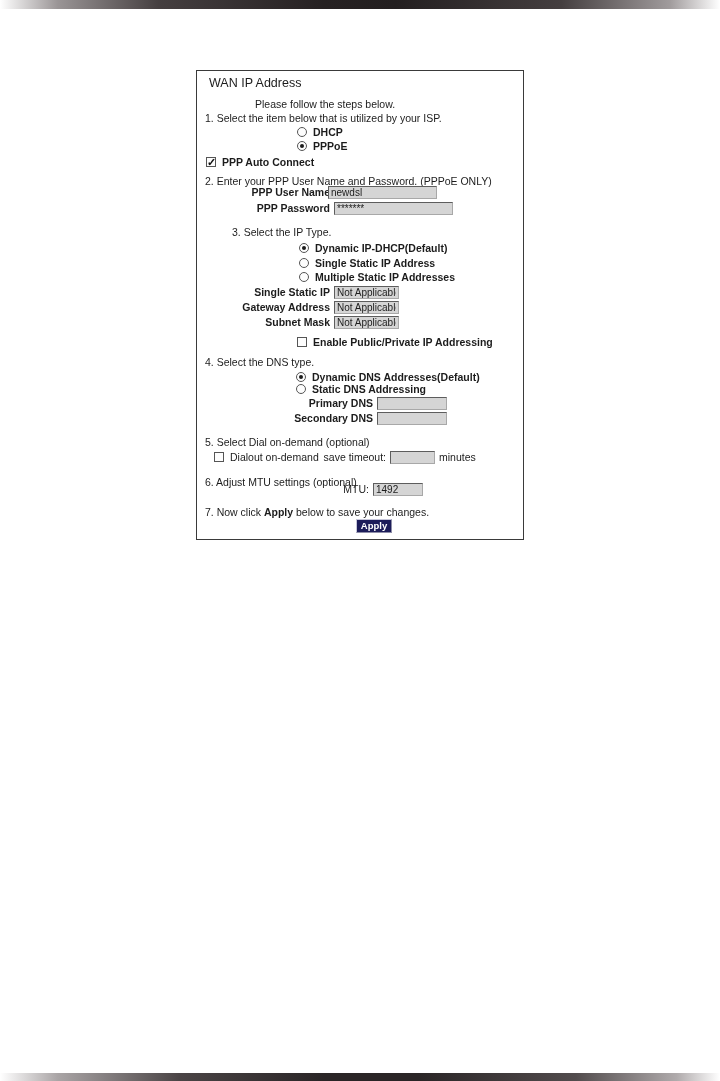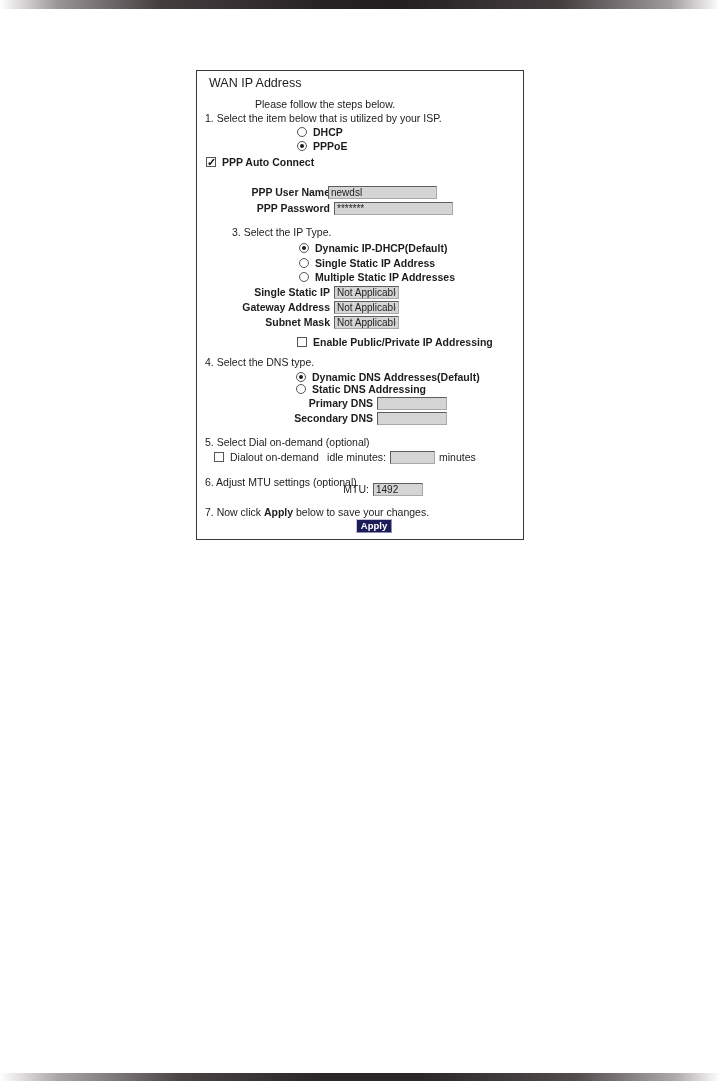--- a/index.html
+++ b/index.html
@@ -52,20 +52,21 @@
     <span class="radio"></span><span class="ctl-label blabel">DHCP</span>
   </div>
   <div class="row" style="left:100px; top:69px;">
     <span class="radio on"></span><span class="ctl-label blabel">PPPoE</span>
   </div>
 
   <div class="row" style="left:9px; top:85px;">
     <span class="check on"></span><span class="ctl-label blabel">PPP Auto Connect</span>
   </div>
 
+  <div class="row heading" style="left:8px; top:104px;">2. Enter your PPP User Name and Password. (PPPoE ONLY)</div>
 
   <div class="row" style="left:0; top:115px; width:328px;">
     <span class="rlabel" style="left:0; width:133px;">PPP User Name</span>
     <input class="field" style="left: 131px; width: 109px;" value="newdsl">
   </div>
   <div class="row" style="left:0; top:131px; width:328px;">
     <span class="rlabel" style="left:0; width:133px;">PPP Password</span>
     <input class="field" style="left: 137px; width: 119px;" value="*******">
   </div>
 
@@ -115,21 +116,21 @@
     <span class="rlabel" style="left:0; width:176px;">Secondary DNS</span>
     <input class="field" style="left: 180px; width: 70px;" value="">
   </div>
 
   <div class="row heading" style="left:8px; top:365px;">5. Select Dial on-demand (optional)</div>
 
   <div class="row" style="left:0; top:380px; width:328px;">
     <span style="position:absolute; left:17px; top:0;">
       <span class="check"></span><span class="ctl-label">Dialout on-demand</span>
     </span>
-    <span class="rlabel normal" style="left:0; width:189px;">idle minutes:</span>
+    <span class="rlabel normal" style="left:0; width:189px;">save timeout:</span>
     <input class="field" style="left: 193px; width: 45px;" value="">
     <span style="position:absolute; left:242px; top:0; font-size:10.5px;">minutes</span>
   </div>
 
   <div class="row heading" style="left:8px; top:405px;">6. Adjust MTU settings (optional)</div>
 
   <div class="row" style="left:0; top:412px; width:328px;">
     <span class="rlabel normal" style="left:0; width:172px;">MTU:</span>
     <input class="field" style="left: 176px; width: 50px;" value="1492">
   </div>

